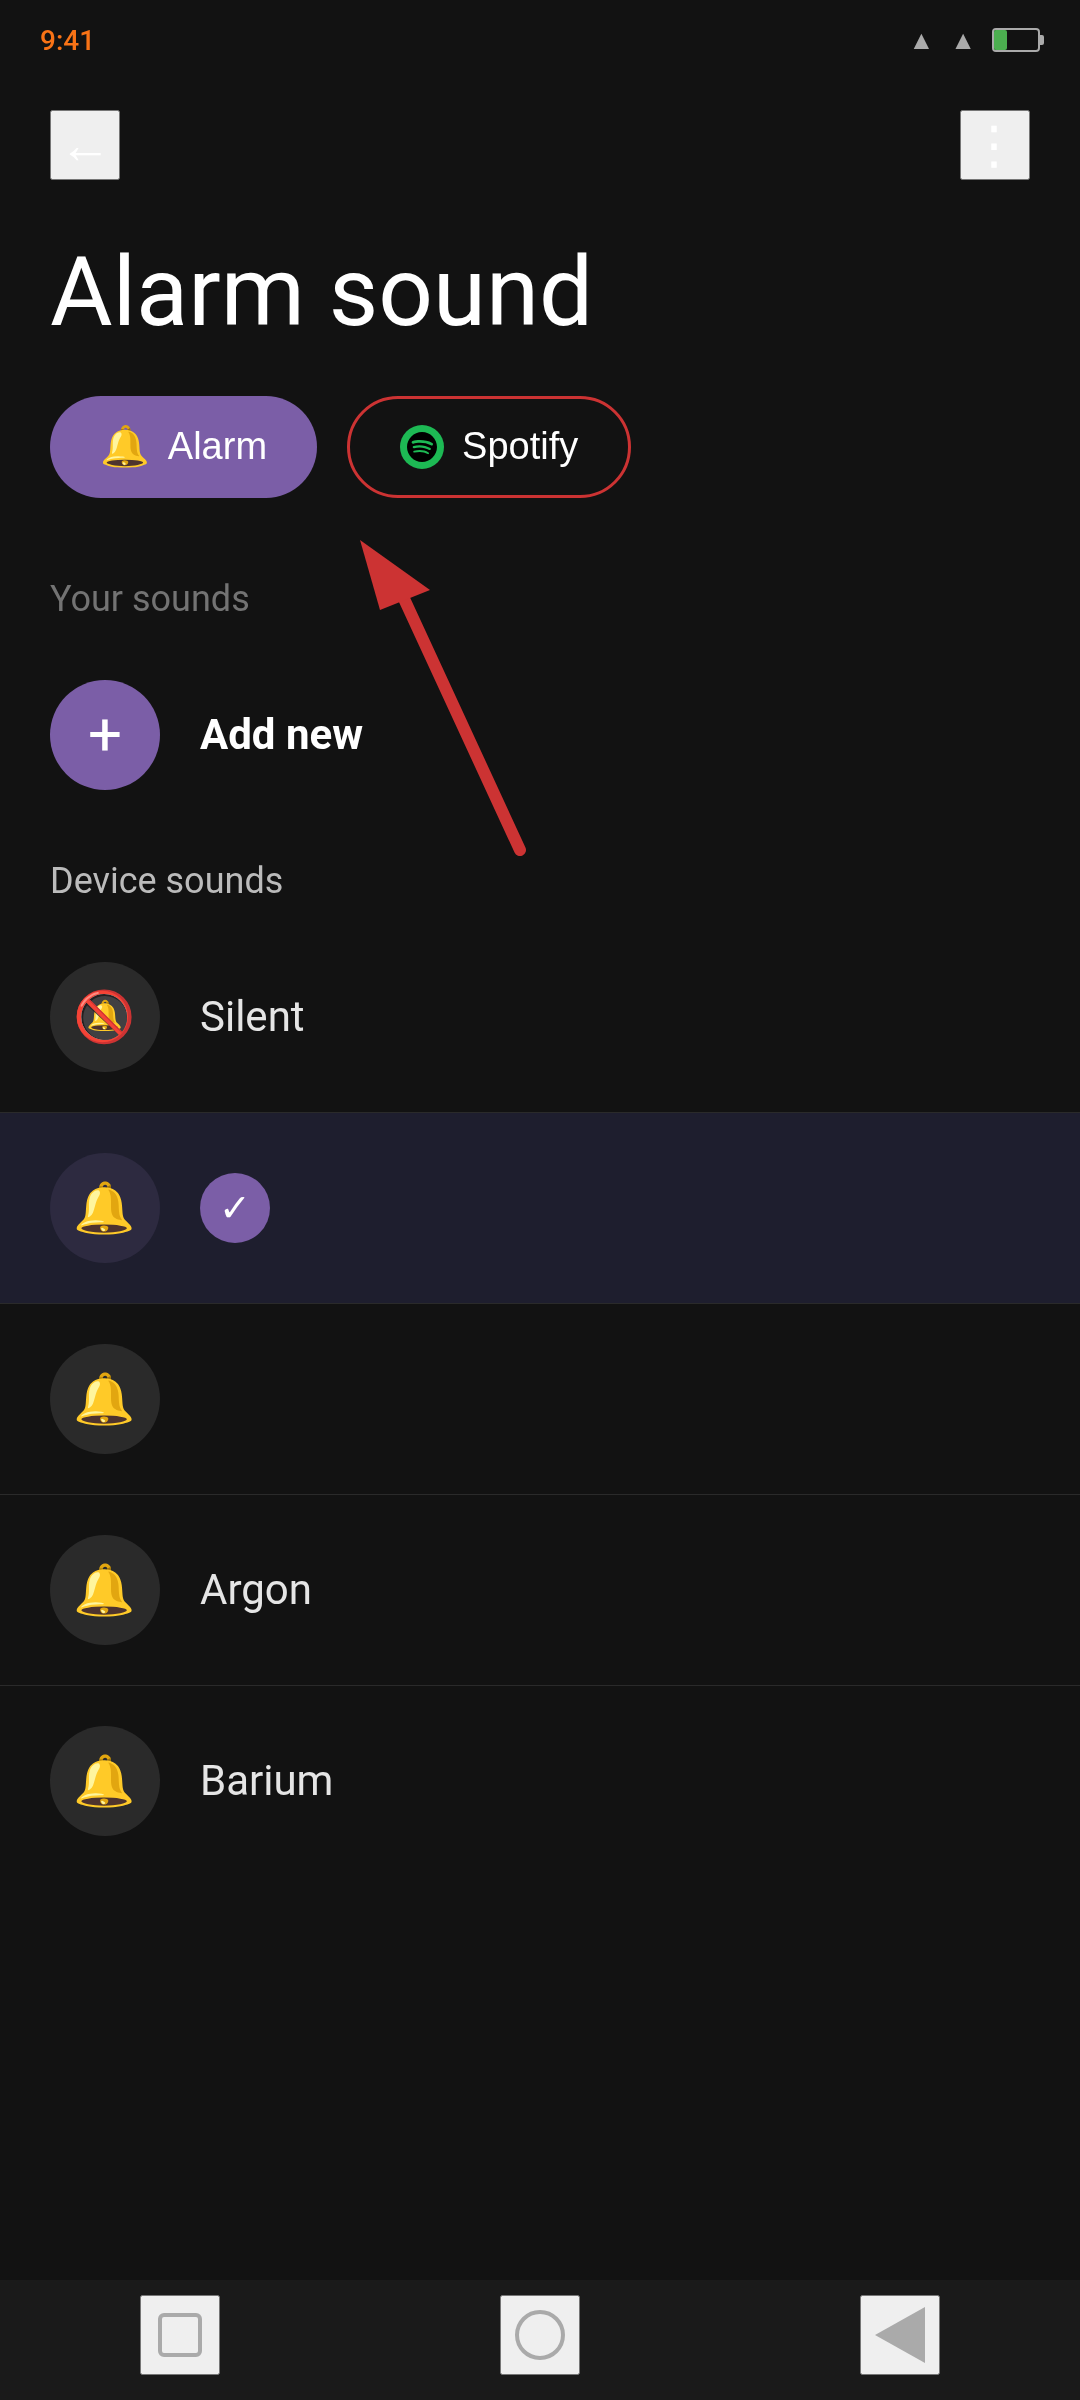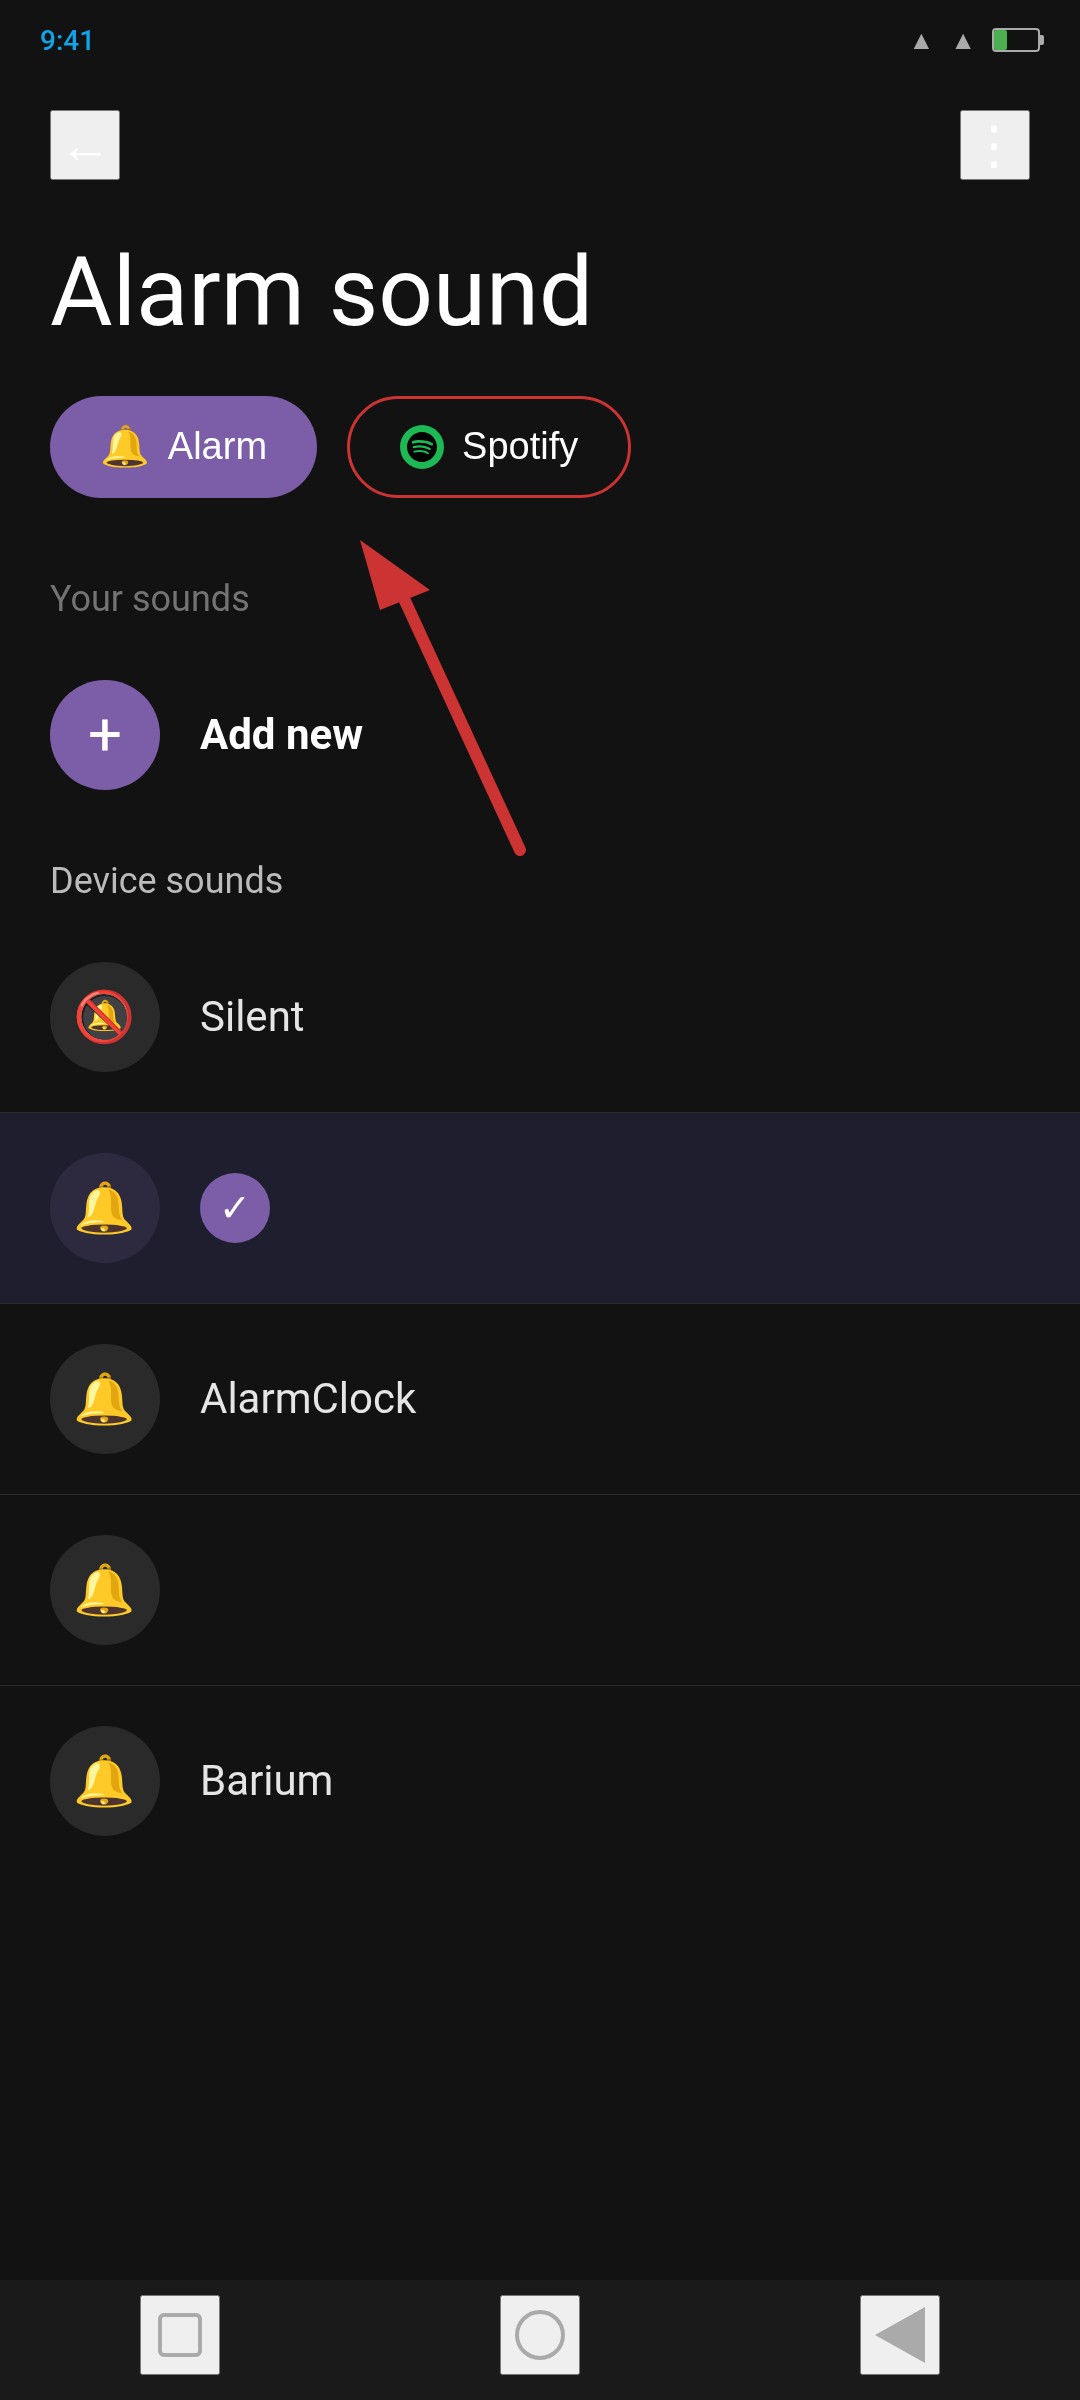--- a/index.html
+++ b/index.html
@@ -20,21 +20,21 @@
       width: 100%;
       height: 80px;
       background: #121212;
       display: flex;
       align-items: center;
       justify-content: space-between;
       padding: 0 40px;
     }
     .status-bar-left {
       font-size: 28px;
-      color: #0ea5e9;
+      color: #f97316;
       font-weight: 500;
     }
     .status-bar-right {
       display: flex;
       align-items: center;
       gap: 16px;
     }
     .status-icon {
       color: #aaa;
       font-size: 26px;
@@ -363,27 +363,27 @@
     <div class="sound-icon-circle" style="background-color:#2d2a40;">
       <span>🔔</span>
     </div>
     <div class="check-icon">✓</div>
   </div>
 
   <div class="sound-item">
     <div class="sound-icon-circle">
       <span>🔔</span>
     </div>
-    <span class="sound-name">AlarmClock</span>
   </div>
 
   <div class="sound-item">
     <div class="sound-icon-circle">
       <span>🔔</span>
     </div>
+    <span class="sound-name">Argon</span>
   </div>
 
   <div class="sound-item">
     <div class="sound-icon-circle">
       <span>🔔</span>
     </div>
     <span class="sound-name">Barium</span>
   </div>
 
 </div>

